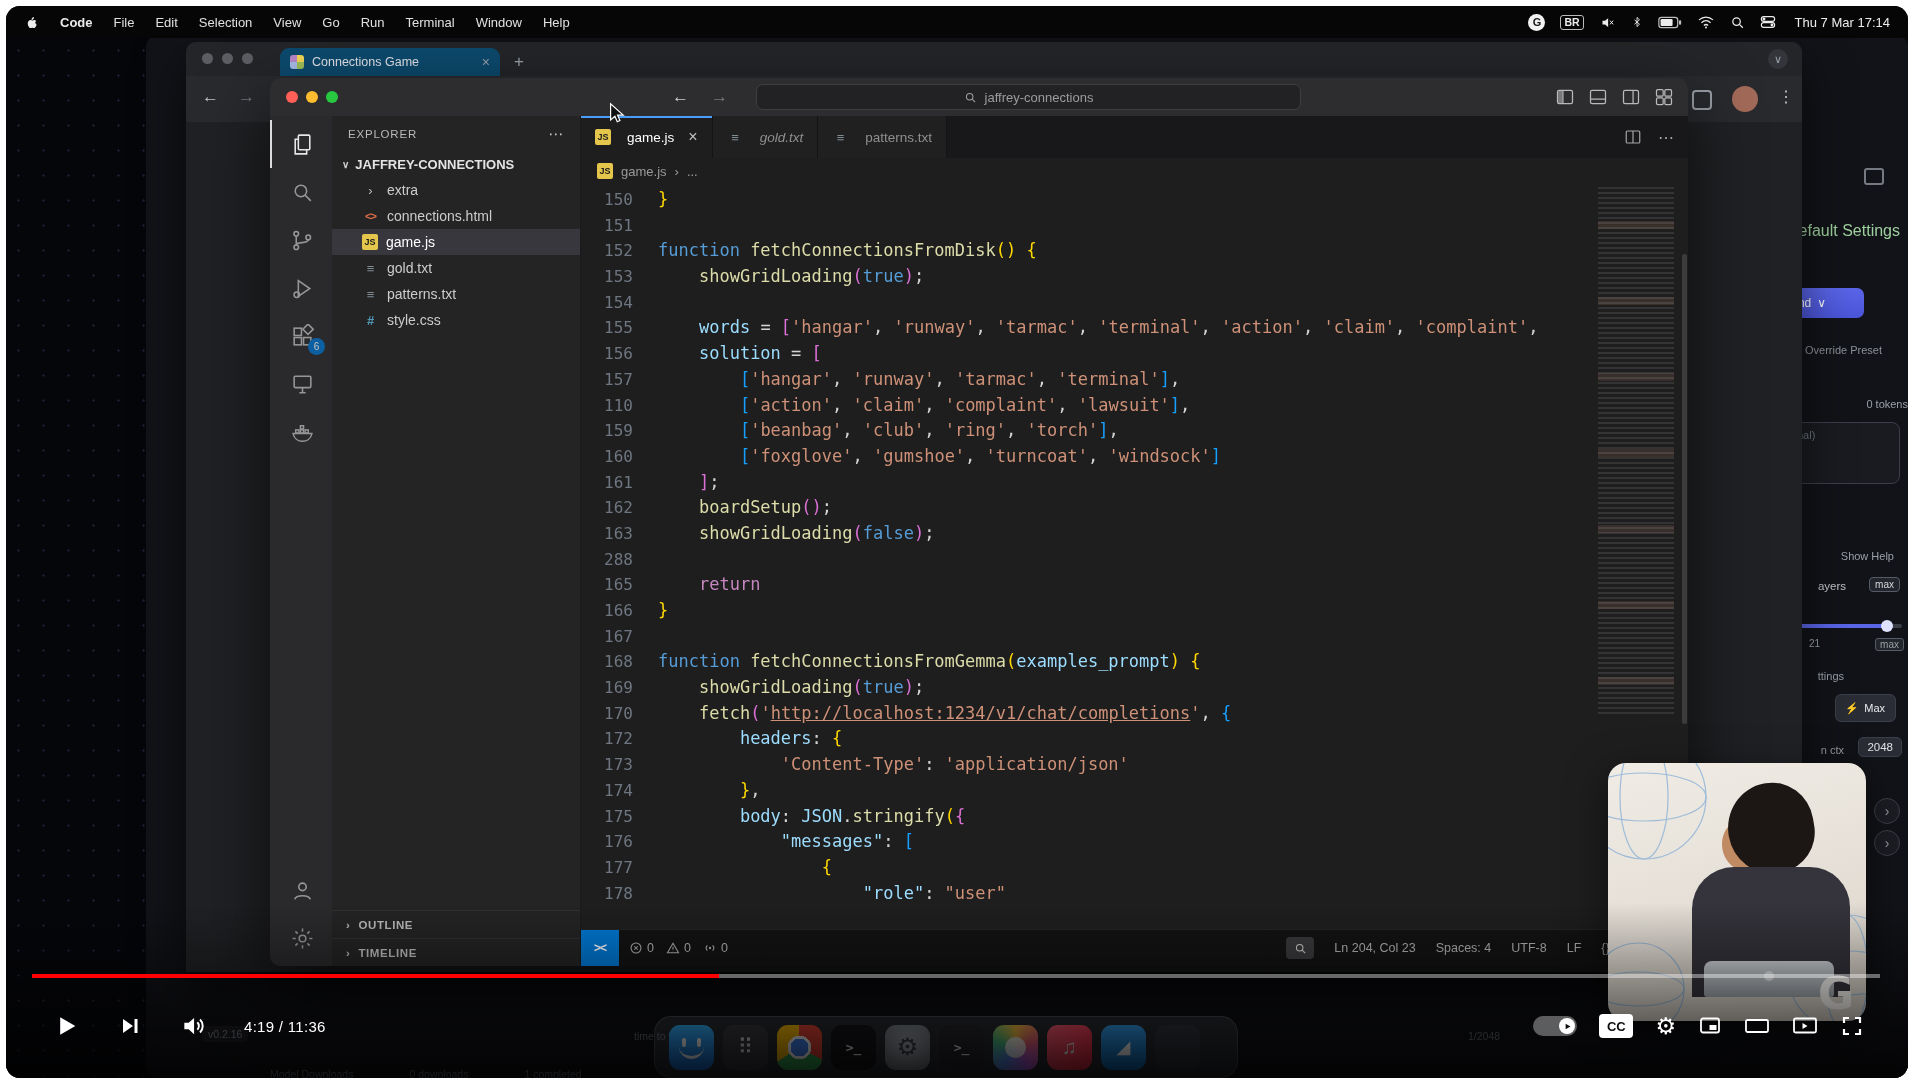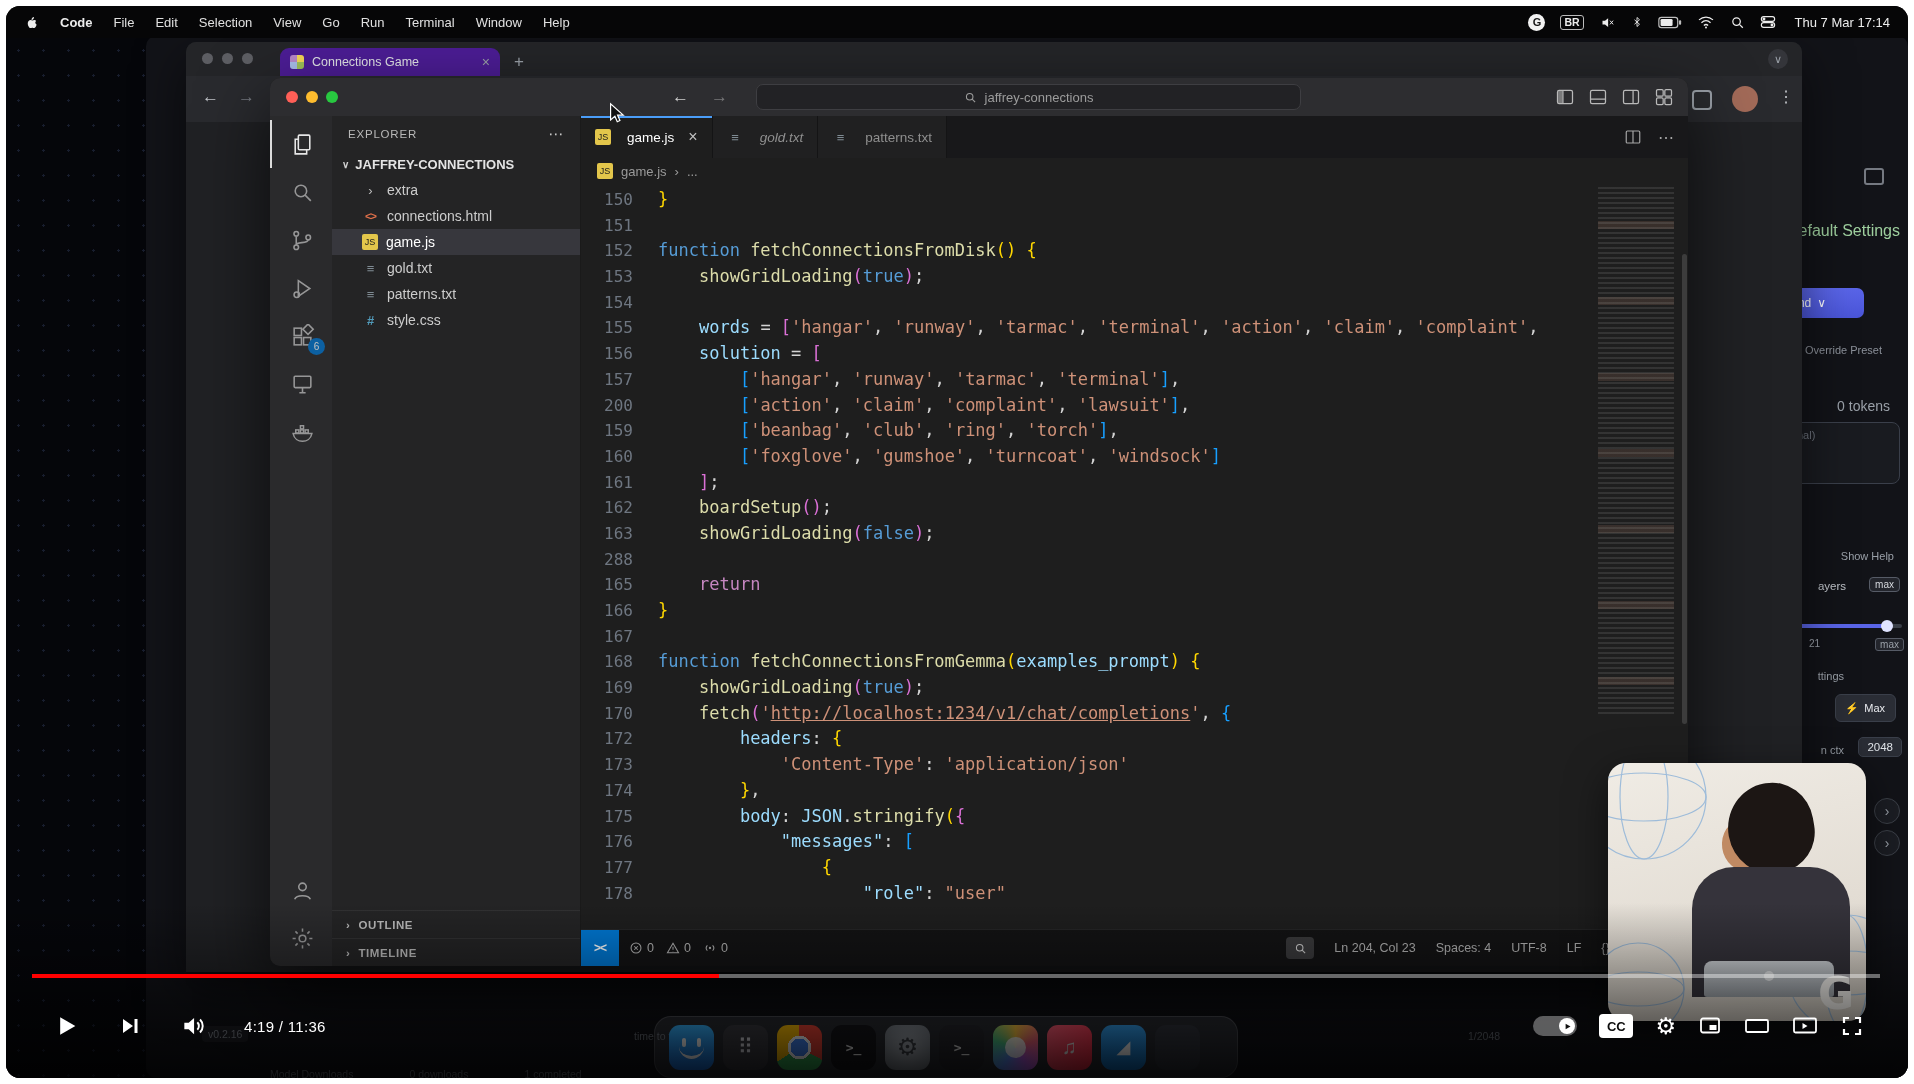--- a/index.html
+++ b/index.html
@@ -20,21 +20,21 @@
 
 
 .desktop{position:absolute;left:0;top:32px;right:0;bottom:0;background:#05060a;background-image:radial-gradient(rgba(70,90,140,.28) 1.2px,transparent 1.4px);background-size:25px 25px}
 
 
 .lmwin{position:absolute;left:140px;top:30px;width:1762px;height:1042px;background:#121318;border-radius:10px;z-index:1}
 .lm-panelicon{position:absolute;right:24px;top:132px;width:16px;height:13px;border:2px solid #8f949c;border-radius:3px;opacity:.8}
 .lm-reset{position:absolute;right:8px;top:186px;font-size:16px;color:#9ecf9e;white-space:nowrap}
 .lm-bluebtn{position:absolute;right:44px;top:252px;width:104px;height:30px;background:linear-gradient(#5a65e8,#4a55d8);border-radius:7px;color:#fff;font-size:12px;display:flex;align-items:center;justify-content:center;gap:6px}
 .lm-override{position:absolute;right:26px;top:308px;font-size:11px;color:#8b9099;white-space:nowrap}
-.lm-tokens{position:absolute;right:18px;top:362px;font-size:14px;color:#9aa0a8;white-space:nowrap}
+.lm-tokens{position:absolute;right:0;top:362px;font-size:11px;color:#9aa0a8;white-space:nowrap}
 .lm-inputbox{position:absolute;right:8px;top:386px;width:110px;height:62px;background:#191b20;border:1px solid #3a3f4a;border-radius:8px;color:#6d737d;font-size:11px;padding:6px;box-sizing:border-box}
 .lm-help{position:absolute;right:14px;top:514px;font-size:11px;color:#9aa0a8;white-space:nowrap}
 .lm-layers{position:absolute;right:62px;top:544px;font-size:11.5px;color:#c0c4ca}
 .lm-maxbadge{position:absolute;right:8px;top:541px;font-size:10px;color:#d6d9de;border:1px solid #565b66;border-radius:4px;padding:1px 5px;background:#23252c}
 .lm-slider{position:absolute;right:6px;top:588px;width:118px;height:4px;background:#3a3f48;border-radius:2px}
 .lm-sliderfill{width:86%;height:100%;background:#5a65e8;border-radius:2px}
 .lm-sliderknob{position:absolute;left:82%;top:-4px;width:12px;height:12px;background:#dfe3ff;border-radius:50%}
 .lm-sv21{position:absolute;right:88px;top:602px;font-size:10px;color:#9aa0a8}
 .lm-svmax{position:absolute;right:4px;top:602px;font-size:10px;color:#9aa0a8;border:1px solid #565b66;border-radius:3px;padding:0 4px;background:#23252c}
 .lm-ttings{position:absolute;right:64px;top:634px;font-size:11px;color:#9aa0a8}
@@ -46,21 +46,21 @@
 .lm-version{position:absolute;left:56px;top:990px;background:#202127;border-radius:4px;color:#8b9099;font-size:10.5px;padding:2px 6px}
 .lm-dlrow{position:absolute;left:124px;top:1032px;display:flex;gap:56px;font-size:10.5px;color:#777d86}
 .lm-timefrag{position:absolute;left:488px;top:994px;font-size:10.5px;color:#6f757e}
 .lm-countfrag{position:absolute;left:1322px;top:994px;font-size:10.5px;color:#6f757e}
 
 
 .browser{position:absolute;left:180px;top:36px;width:1616px;height:930px;background:#202124;border-radius:10px 10px 0 0;box-shadow:0 18px 50px rgba(0,0,0,.55);z-index:2}
 .btabs{height:34px;background:#242528;border-radius:10px 10px 0 0;position:relative}
 .blights{position:absolute;left:16px;top:11px;display:flex;gap:9px}
 .blight{width:11px;height:11px;border-radius:50%;background:#5d5e63}
-.btab{position:absolute;left:94px;bottom:0;width:220px;height:28px;background:#4c1d95;border-radius:9px 9px 0 0;display:flex;align-items:center;gap:8px;padding:0 10px;font-size:12.5px;color:#e2e4e8;box-sizing:border-box}
+.btab{position:absolute;left:94px;bottom:0;width:220px;height:28px;background:#0c4a6e;border-radius:9px 9px 0 0;display:flex;align-items:center;gap:8px;padding:0 10px;font-size:12.5px;color:#e2e4e8;box-sizing:border-box}
 .bfav{width:14px;height:14px;border-radius:3px;background:conic-gradient(#f5d857 0 25%,#9fc05a 0 50%,#a8bdea 0 75%,#b988c9 0);flex:none}
 .btitle{flex:1;overflow:hidden;white-space:nowrap}
 .bclose{color:#9aa0a8;font-size:14px}
 .bplus{position:absolute;left:328px;bottom:4px;color:#9aa0a8;font-size:17px}
 .btabsearch{position:absolute;right:14px;top:7px;width:20px;height:20px;border-radius:50%;background:#34353a;color:#9aa0a8;font-size:11px;display:flex;align-items:center;justify-content:center}
 .btoolbar{height:46px;background:#292a2e;position:relative}
 .bback{position:absolute;left:16px;top:11px;font-size:17px;color:#c2c5ca}
 .bfwd{position:absolute;left:52px;top:11px;font-size:17px;color:#777b82}
 .bext{position:absolute;left:1506px;top:14px;width:16px;height:16px;border:2px solid #9aa0a8;border-radius:4px}
 .bavatar{position:absolute;left:1546px;top:10px;width:26px;height:26px;border-radius:50%;background:#a26a58}
@@ -83,21 +83,21 @@
 .abadge{position:absolute;right:7px;bottom:5px;background:#0078d4;color:#fff;border-radius:50%;width:17px;height:17px;font-size:10px;display:flex;align-items:center;justify-content:center}
 .vact-spacer{flex:1}
 .vside{width:248px;background:#242425;display:flex;flex-direction:column;border-right:1px solid #1a1a1a;flex:none}
 .sehead{height:36px;display:flex;align-items:center;padding:0 16px;font-size:11.5px;letter-spacing:.8px;color:#b8b8b8;flex:none}
 .sehead .ell{margin-left:auto;font-size:15px;color:#c8c8c8}
 .seroot{height:25px;display:flex;align-items:center;gap:6px;padding-left:10px;font-size:13px;font-weight:bold;color:#e4e4e4;flex:none}
 .seroot .chev{font-size:10px;color:#cfcfcf}
 .sefile{height:26px;display:flex;align-items:center;padding-left:30px;font-size:14px;color:#cccccc;flex:none}
 .sefile.sel{background:#37373d;color:#fff}
 .fic{width:17px;display:inline-flex;justify-content:center;align-items:center;margin-right:8px;font-size:13px;flex:none}
-.fic-js{background:#e3c64b;color:#1b1b1b;font-weight:normal;font-size:9px;border-radius:2px;width:16px;height:16px}
+.fic-js{background:#e3c64b;color:#1b1b1b;font-weight:bold;font-size:9px;border-radius:2px;width:16px;height:16px}
 .fic-html{color:#e0704a;font-weight:bold;font-size:11px;letter-spacing:-1px}
 .fic-txt{color:#7f8b93}
 .fic-css{color:#519aba;font-weight:bold}
 .fic-chevron{color:#bdbdbd}
 .sesect{height:27px;display:flex;align-items:center;gap:8px;padding-left:14px;font-size:11.5px;font-weight:bold;letter-spacing:.6px;color:#bcbcbc;border-top:1px solid #313132;flex:none}
 .spacer{flex:1}
 .veditor{flex:1;display:flex;flex-direction:column;min-width:0;position:relative;background:#1e1e1e}
 .vtabs{height:42px;background:#18181a;display:flex;align-items:stretch;flex:none}
 .vtab{display:flex;align-items:center;gap:8px;padding:0 14px;font-size:13.5px;color:#8f8f8f;background:#202021;border-right:1px solid #141415;position:relative}
 .vtab.active{background:#1e1e1e;color:#fff}
@@ -510,21 +510,21 @@
               </div>
               <div class="cl">
                 <span class="lnn">156</span>
                 <span class="lt"><span class="tk-p">    </span><span class="tk-v">solution</span><span class="tk-p"> = </span><span class="tk-b2">[</span></span>
               </div>
               <div class="cl">
                 <span class="lnn">157</span>
                 <span class="lt"><span class="tk-p">        </span><span class="tk-b3">[</span><span class="tk-s">'hangar'</span><span class="tk-p">, </span><span class="tk-s">'runway'</span><span class="tk-p">, </span><span class="tk-s">'tarmac'</span><span class="tk-p">, </span><span class="tk-s">'terminal'</span><span class="tk-b3">]</span><span class="tk-p">,</span></span>
               </div>
               <div class="cl">
-                <span class="lnn">200</span>
+                <span class="lnn">110</span>
                 <span class="lt"><span class="tk-p">        </span><span class="tk-b3">[</span><span class="tk-s">'action'</span><span class="tk-p">, </span><span class="tk-s">'claim'</span><span class="tk-p">, </span><span class="tk-s">'complaint'</span><span class="tk-p">, </span><span class="tk-s">'lawsuit'</span><span class="tk-b3">]</span><span class="tk-p">,</span></span>
               </div>
               <div class="cl">
                 <span class="lnn">159</span>
                 <span class="lt"><span class="tk-p">        </span><span class="tk-b3">[</span><span class="tk-s">'beanbag'</span><span class="tk-p">, </span><span class="tk-s">'club'</span><span class="tk-p">, </span><span class="tk-s">'ring'</span><span class="tk-p">, </span><span class="tk-s">'torch'</span><span class="tk-b3">]</span><span class="tk-p">,</span></span>
               </div>
               <div class="cl">
                 <span class="lnn">160</span>
                 <span class="lt"><span class="tk-p">        </span><span class="tk-b3">[</span><span class="tk-s">'foxglove'</span><span class="tk-p">, </span><span class="tk-s">'gumshoe'</span><span class="tk-p">, </span><span class="tk-s">'turncoat'</span><span class="tk-p">, </span><span class="tk-s">'windsock'</span><span class="tk-b3">]</span></span>
               </div>

